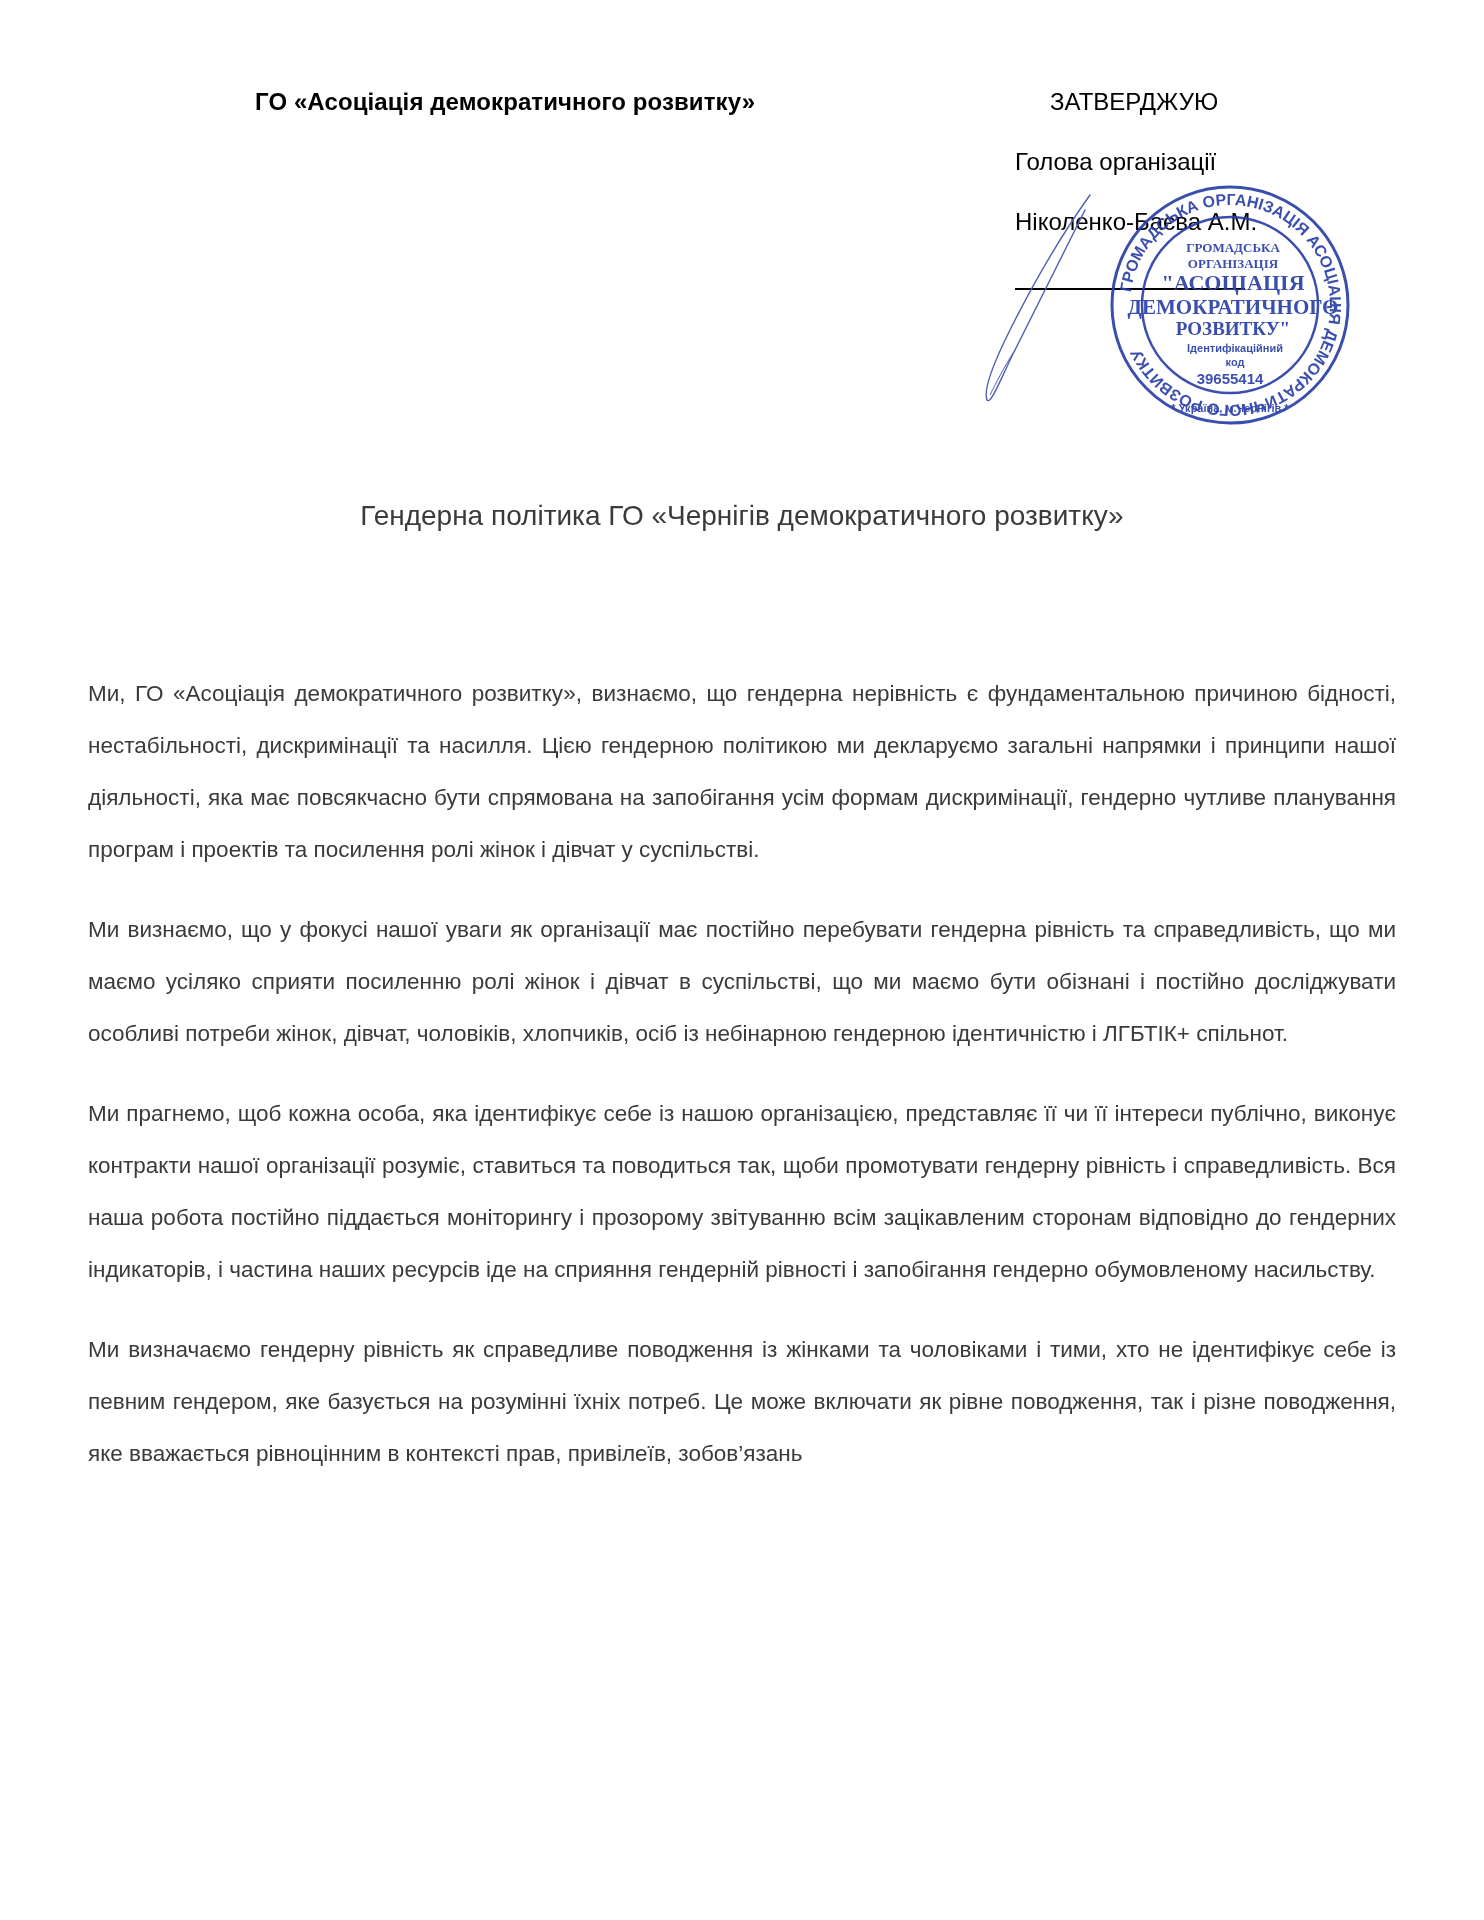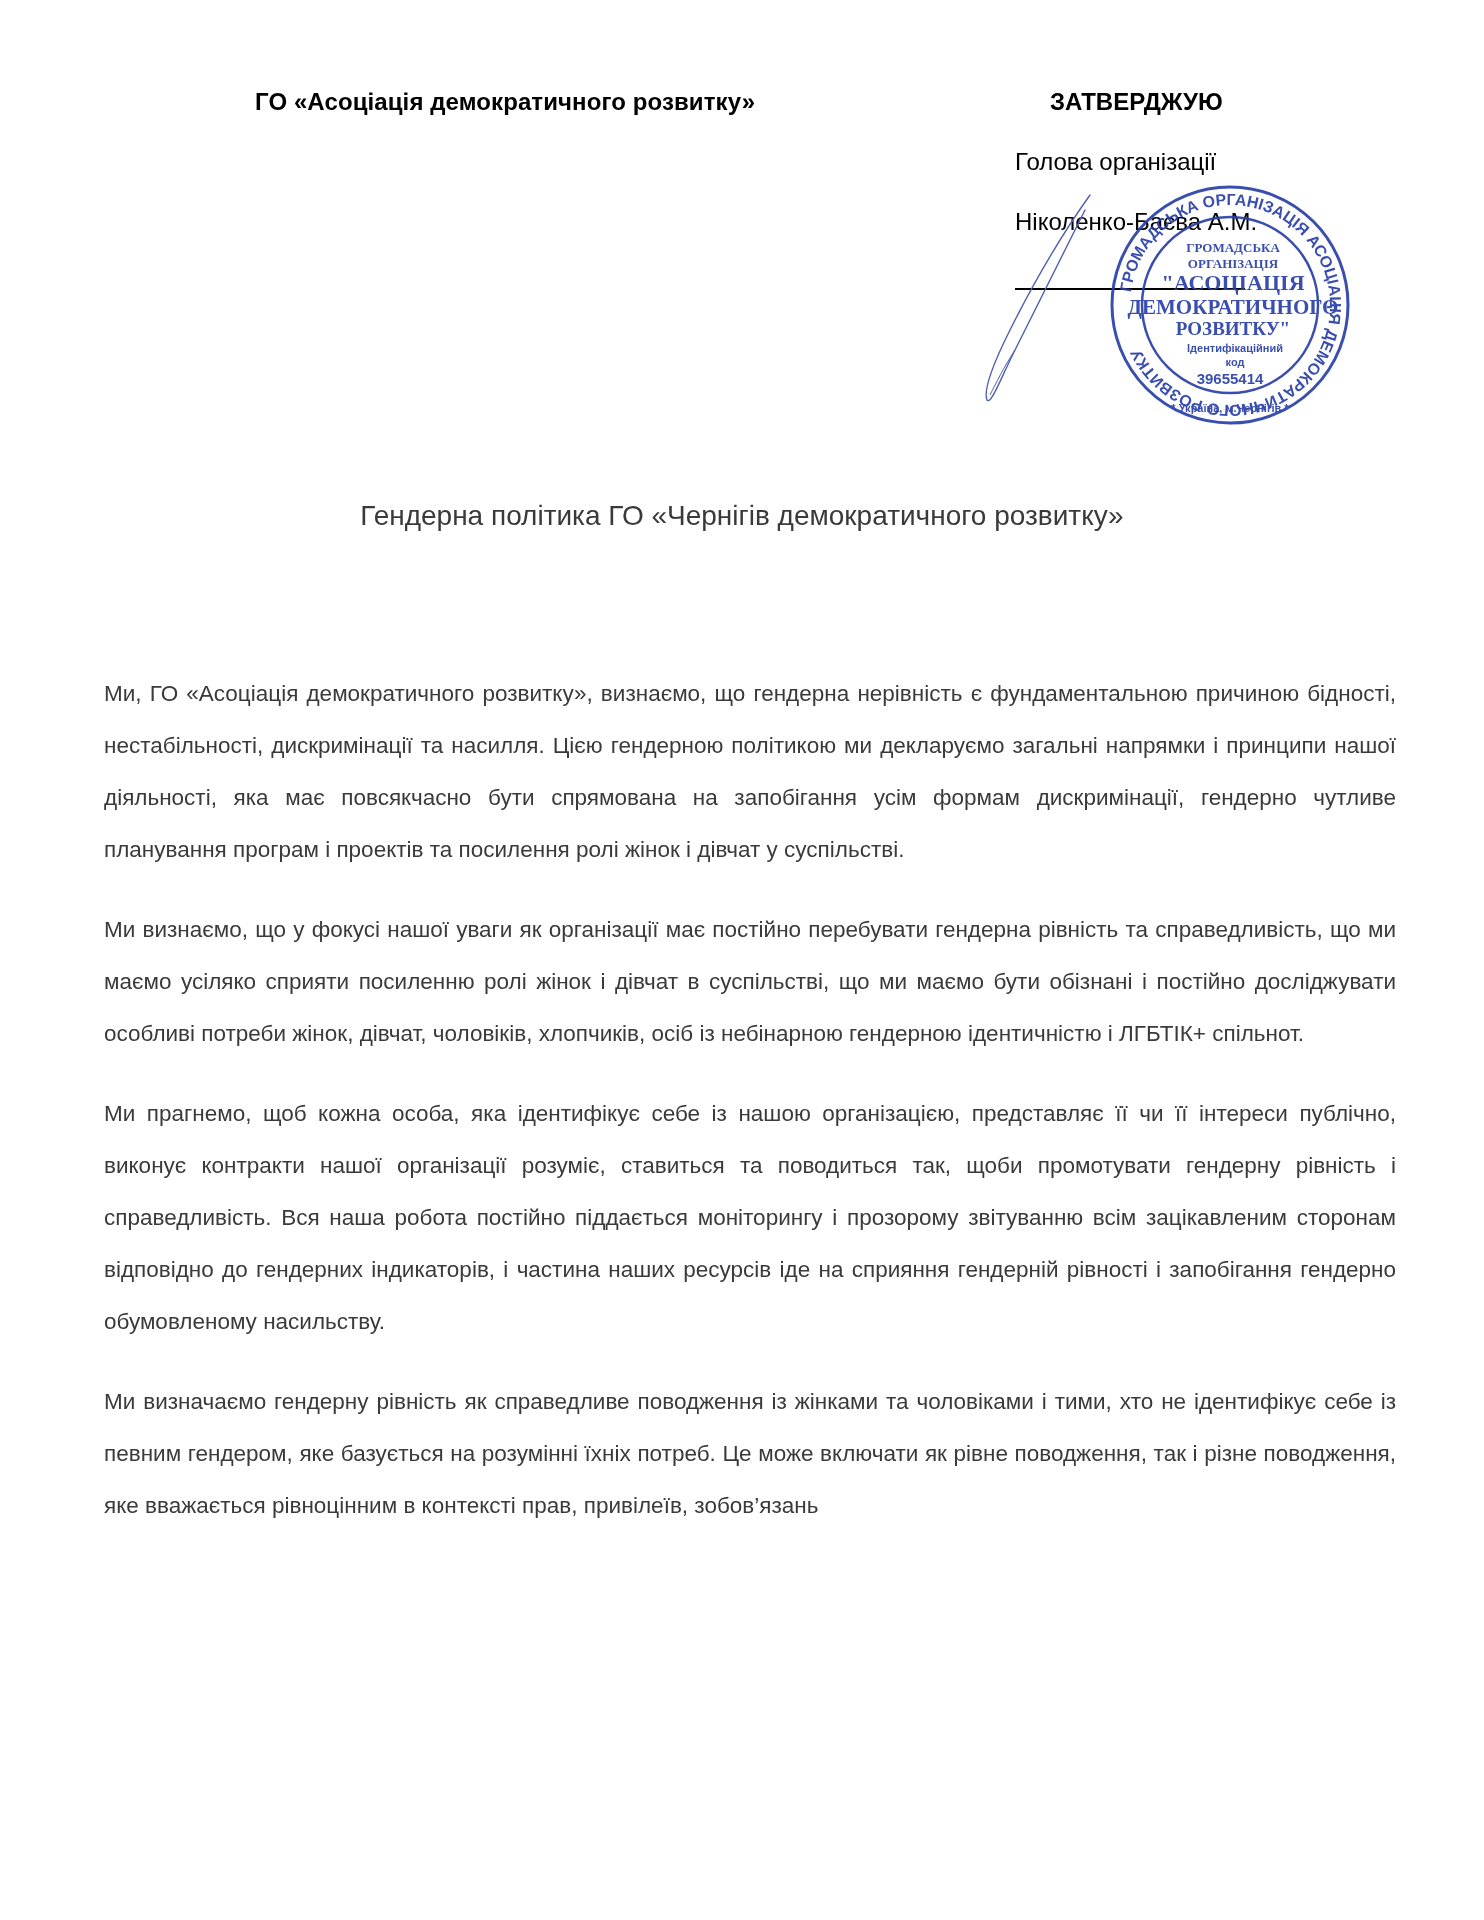--- a/index.html
+++ b/index.html
@@ -36,21 +36,21 @@
       position: absolute;
       left: 1010px;
       top: 88px;
       width: 420px;
     }
     .approve-label {
       position: absolute;
       left: 40px;
       top: 0;
       font-size: 24px;
-      font-weight: bold;
+      font-weight: normal;
       color: #000000;
       white-space: nowrap;
     }
     .head-title {
       position: absolute;
       left: 5px;
       top: 60px;
       font-size: 24px;
       color: #000000;
       white-space: nowrap;
@@ -102,21 +102,21 @@
     .body-text {
       position: absolute;
       left: 88px;
       top: 668px;
       width: 1308px;
       font-size: 22.5px;
       line-height: 52px;
       color: #3a3a3a;
     }
     .body-text p {
-      margin: 0 0 28px 16px;
+      margin: 0 0 28px 0;
       text-align: justify;
     }
   </style>
 </head>
 <body>
 
 <div class="page">
 
   <div class="org-header">ГО «Асоціація демократичного розвитку»</div>
 

